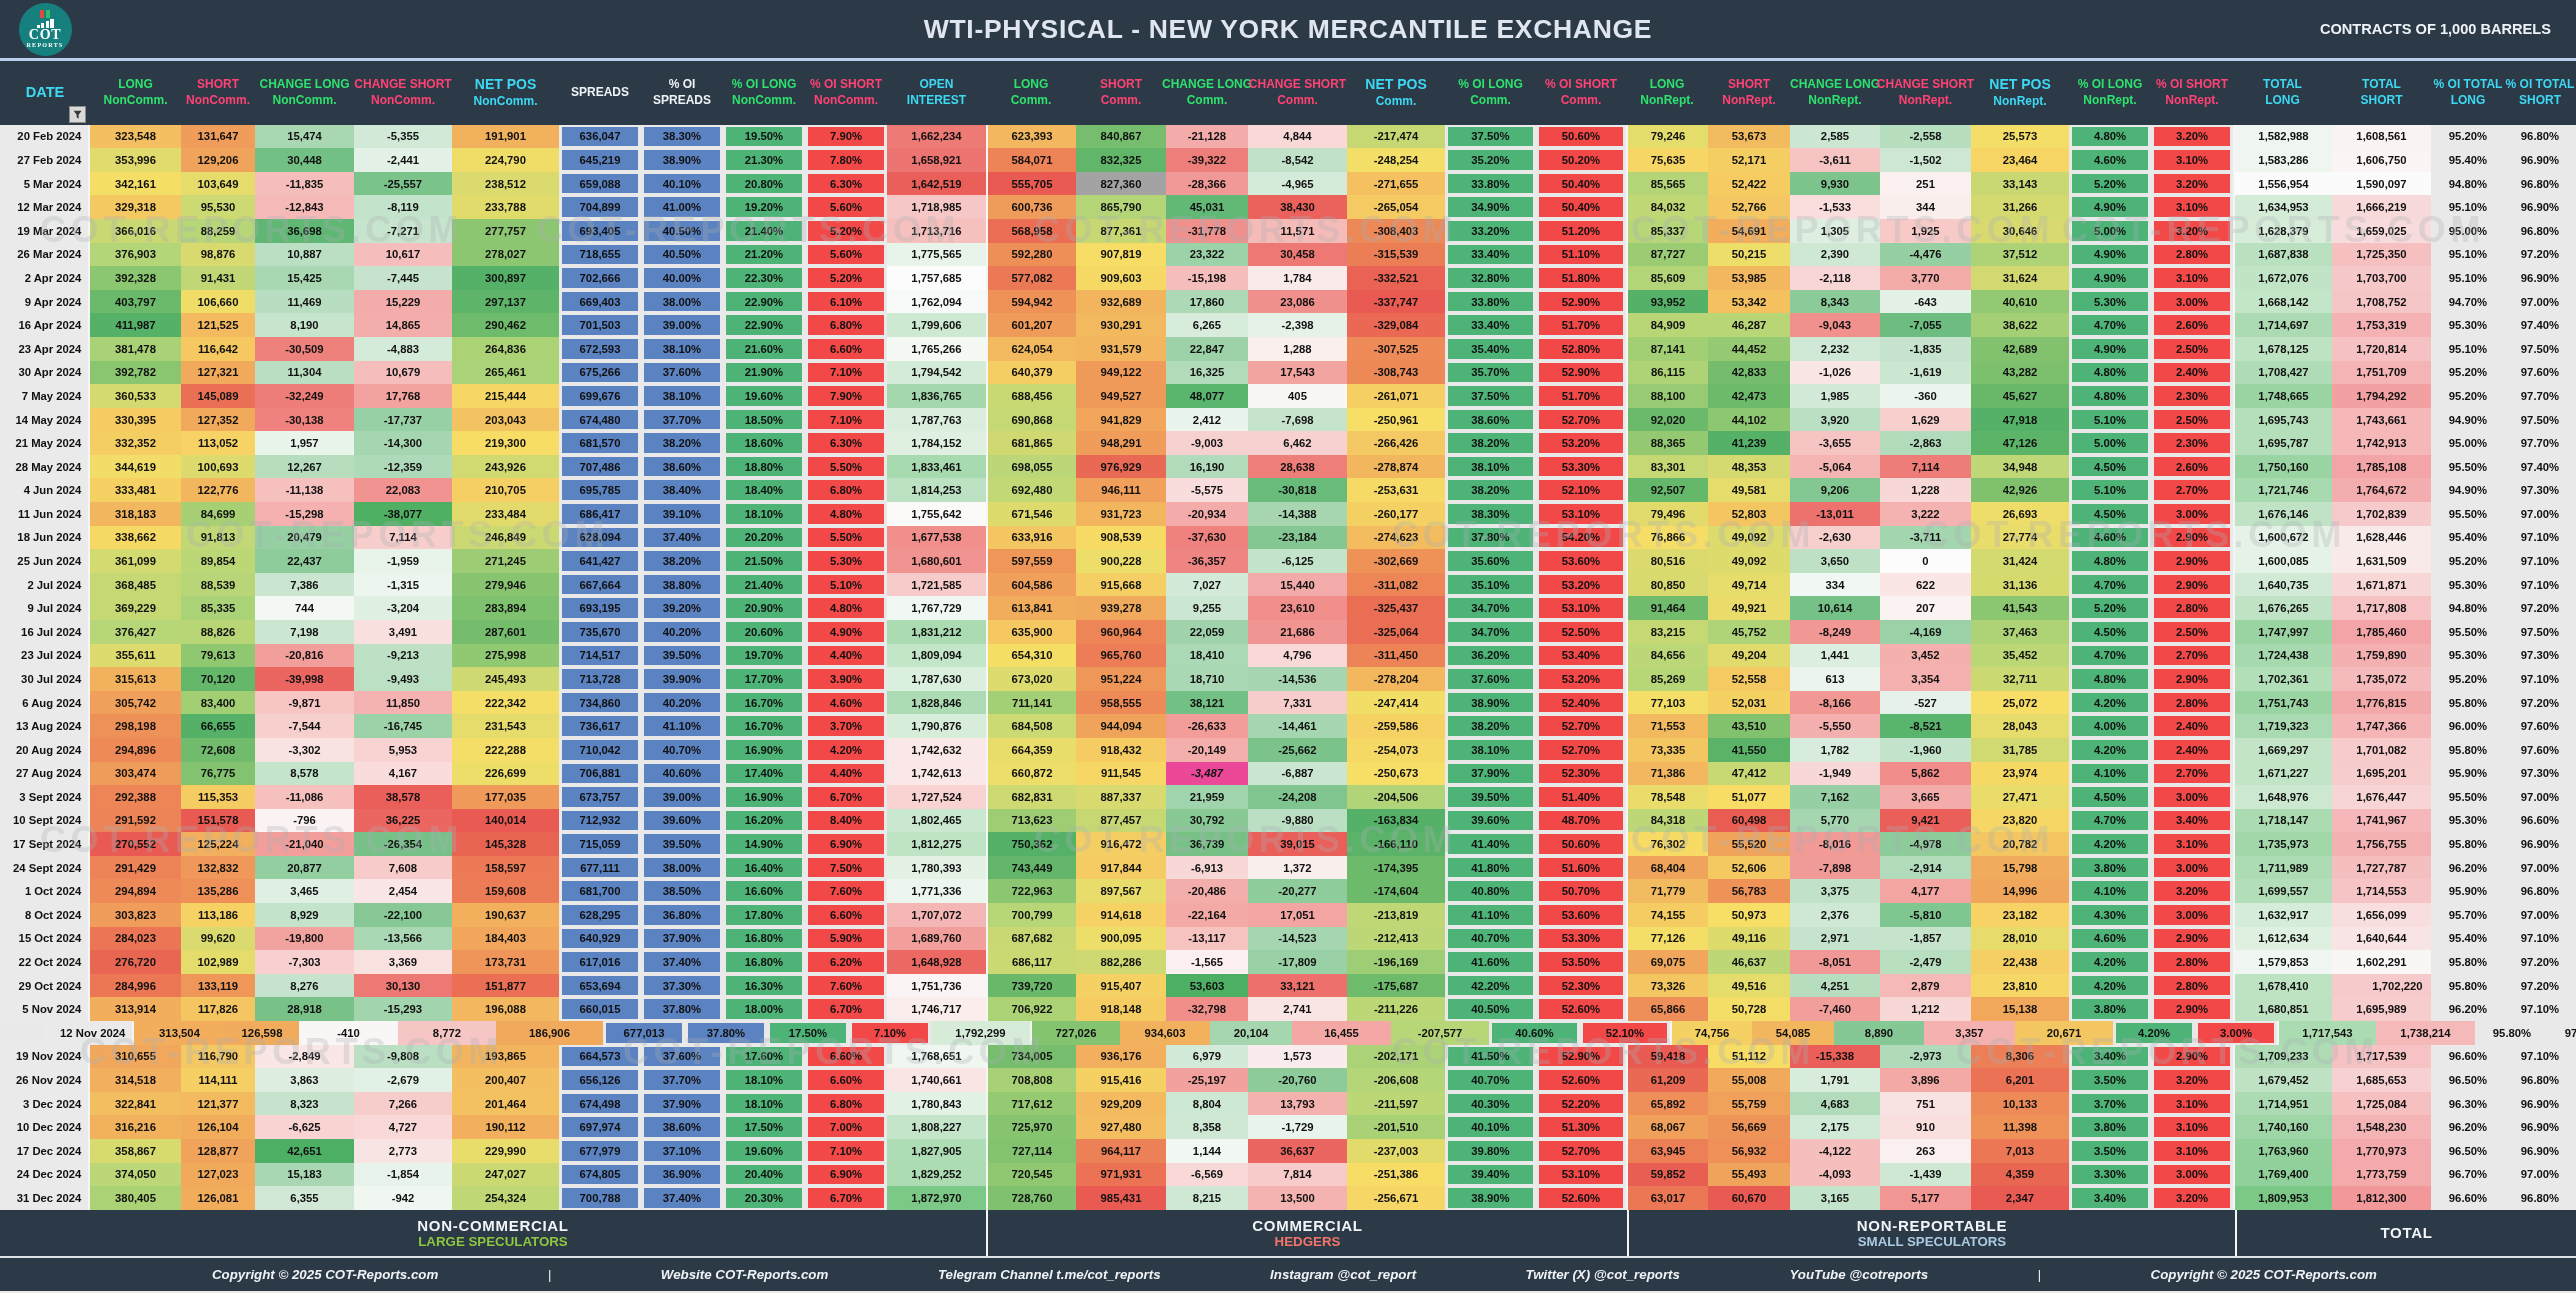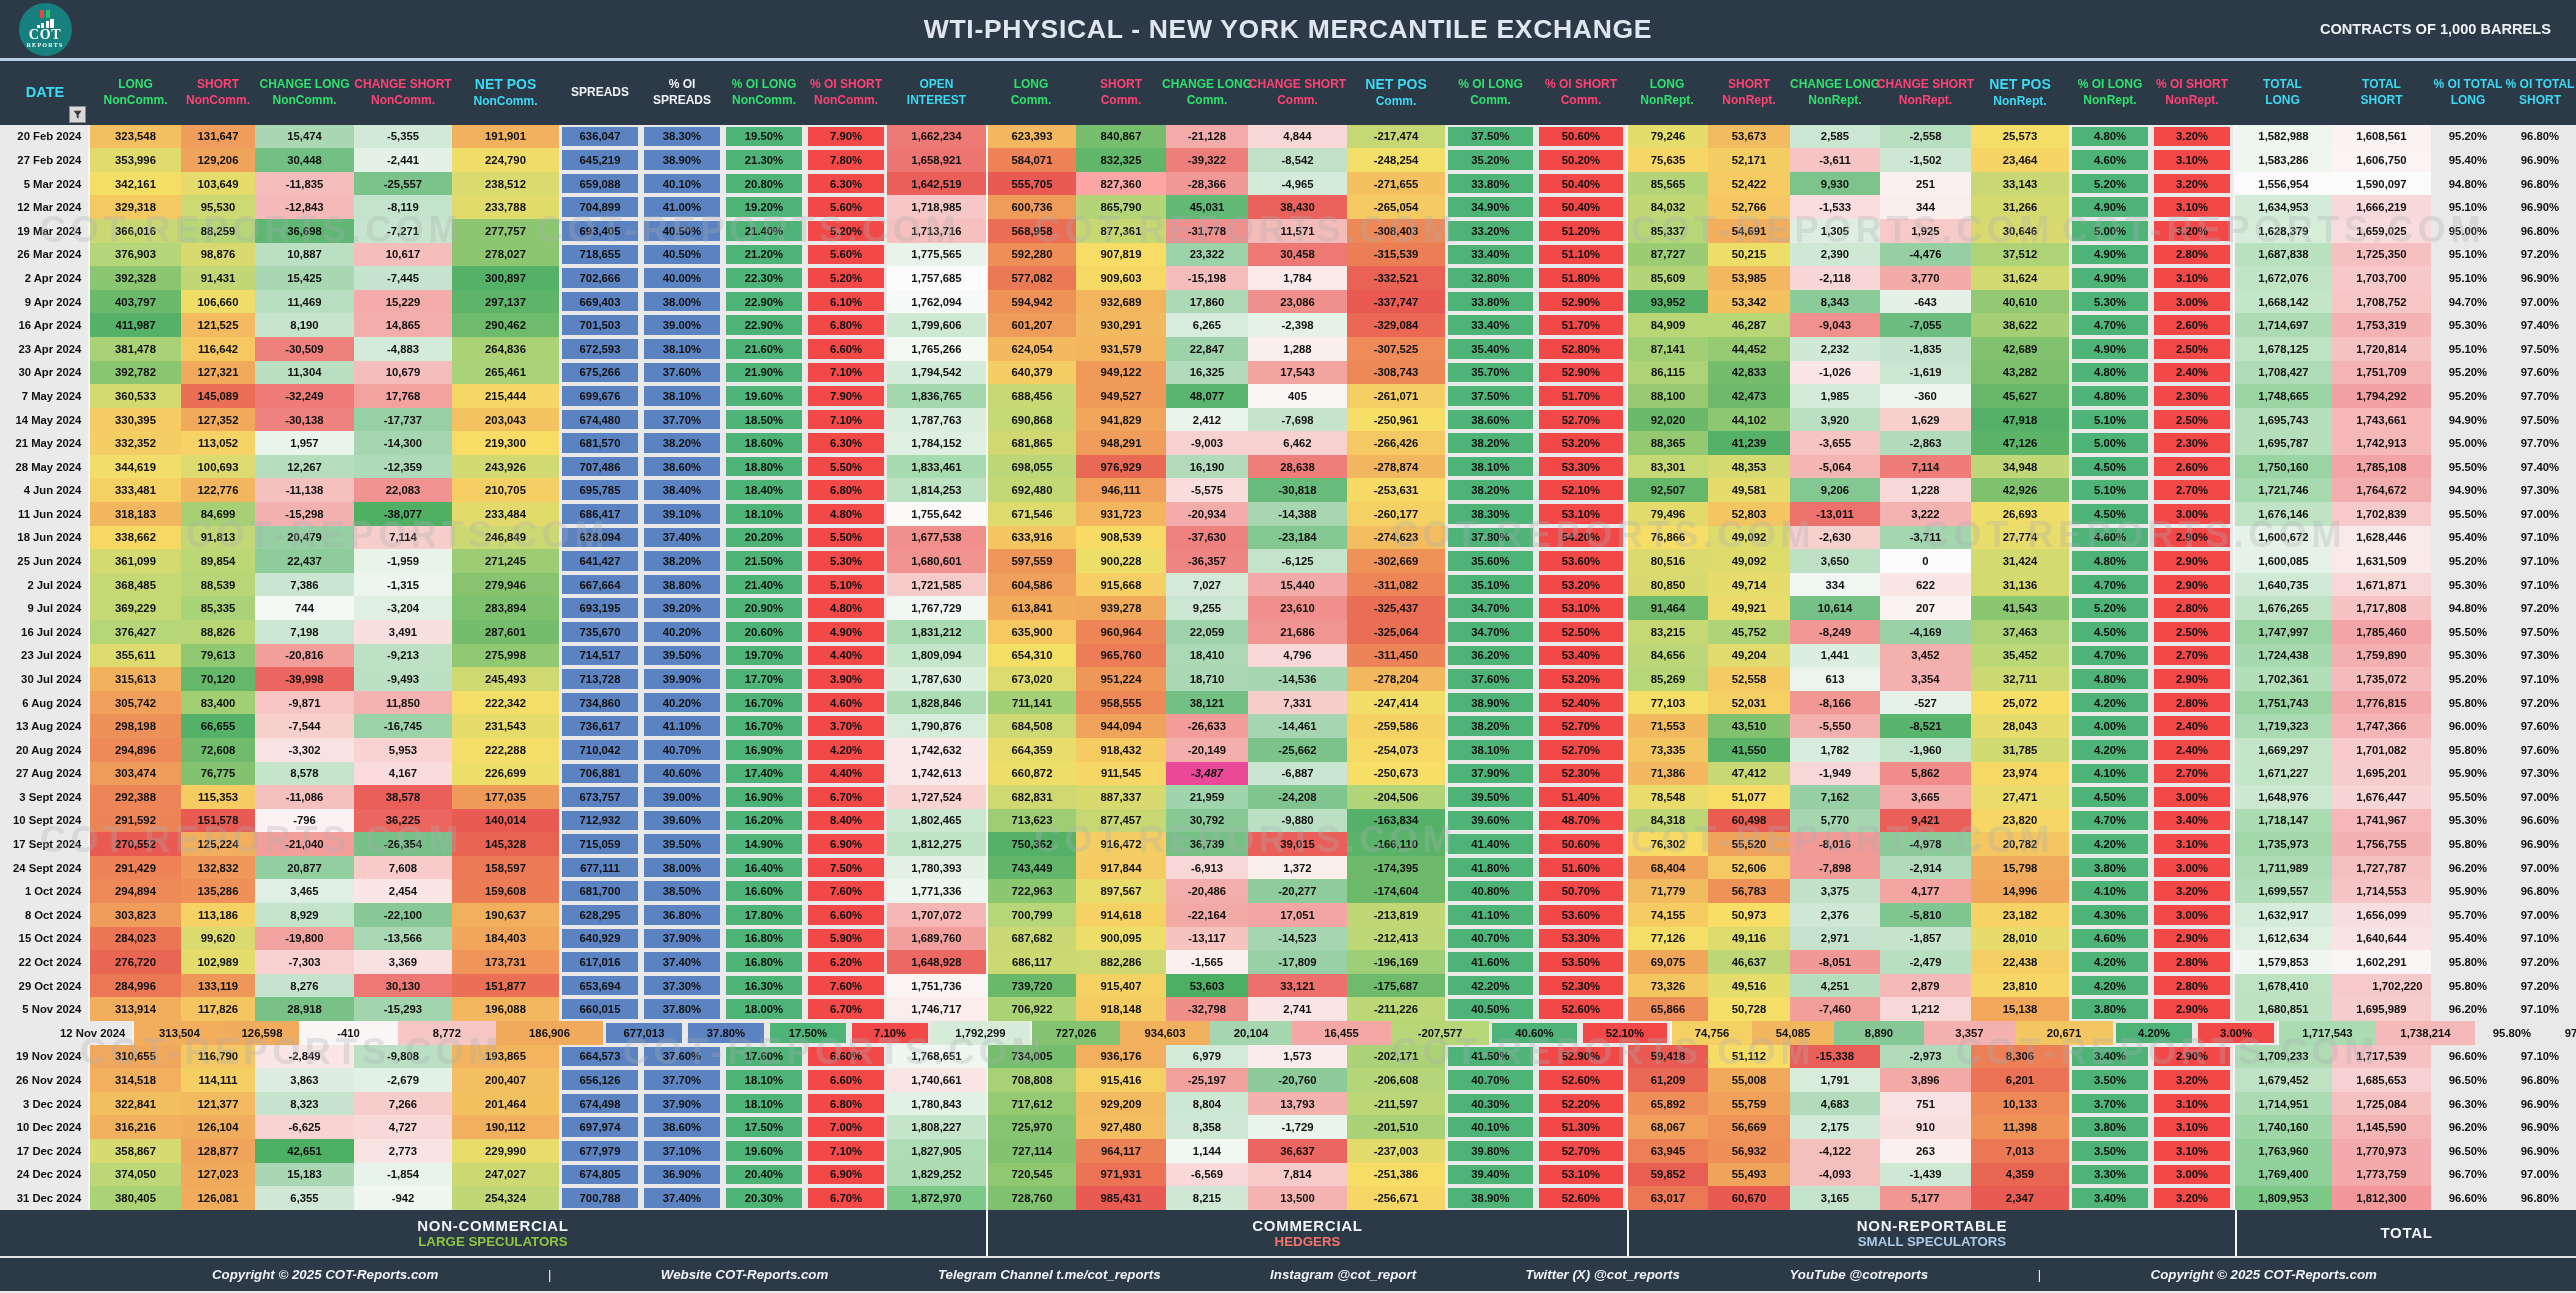--- a/index.html
+++ b/index.html
@@ -309,21 +309,21 @@
           <div class="box blue">40.10%</div>
         </div>
         <div class="boxwrap">
           <div class="box gbox">20.80%</div>
         </div>
         <div class="boxwrap">
           <div class="box rbox">6.30%</div>
         </div>
         <div class="cell" style="background: rgb(235, 95, 90);">1,642,519</div>
         <div class="cell sep" style="background: rgb(232, 90, 82);">555,705</div>
-        <div class="cell" style="background: #fca5a5;">827,360</div>
+        <div class="cell" style="background: #a3a3a3;">827,360</div>
         <div class="cell" style="background: rgb(241, 153, 150);">-28,366</div>
         <div class="cell" style="background: rgb(212, 235, 217);">-4,965</div>
         <div class="cell netcell" style="background: rgb(244, 192, 96);">-271,655</div>
         <div class="boxwrap">
           <div class="box gbox">33.80%</div>
         </div>
         <div class="boxwrap">
           <div class="box rbox">50.40%</div>
         </div>
         <div class="cell sep" style="background: rgb(179, 213, 120);">85,565</div>
@@ -2211,21 +2211,21 @@
         <div class="cell" style="background: rgb(209, 233, 215);">2,175</div>
         <div class="cell" style="background: rgb(249, 223, 222);">910</div>
         <div class="cell netcell" style="background: rgb(238, 146, 88);">11,398</div>
         <div class="boxwrap">
           <div class="box gbox">3.80%</div>
         </div>
         <div class="boxwrap">
           <div class="box rbox">3.10%</div>
         </div>
         <div class="cell sep" style="background: rgb(159, 214, 167);">1,740,160</div>
-        <div class="cell" style="background: rgb(244, 179, 181);">1,145,590</div>
+        <div class="cell" style="background: rgb(244, 179, 181);">1,548,230</div>
         <div class="cell">96.20%</div>
         <div class="cell">96.90%</div>
       </div>
       <div class="grid-row" style="grid-template-columns: 90px 91px 74px 99px 98px 107px 82px 82px 82px 82px 99px 90px 90px 82px 99px 98px 91px 90px 82px 82px 90px 91px 98px 82px 82px 99px 99px 74px 70px;">
         <div class="cell datecell">17 Dec 2024</div>
         <div class="cell" style="background: rgb(215, 218, 111);">358,867</div>
         <div class="cell" style="background: rgb(240, 164, 91);">128,877</div>
         <div class="cell" style="background: rgb(77, 175, 99);">42,651</div>
         <div class="cell" style="background: rgb(249, 228, 228);">2,773</div>
         <div class="cell netcell" style="background: rgb(232, 220, 106);">229,990</div>

